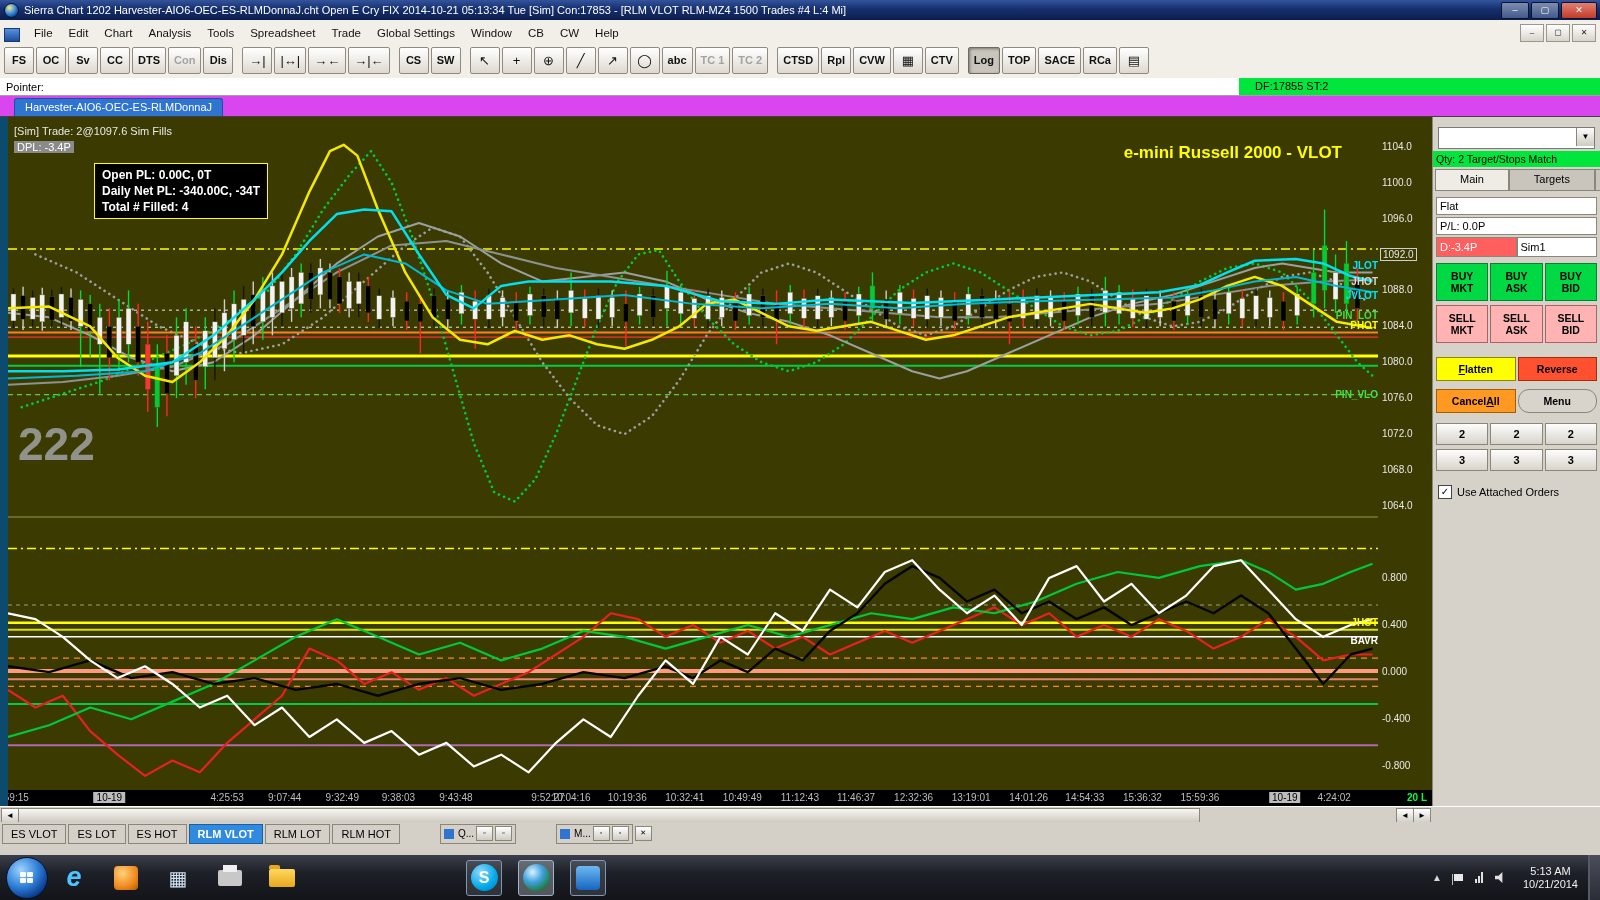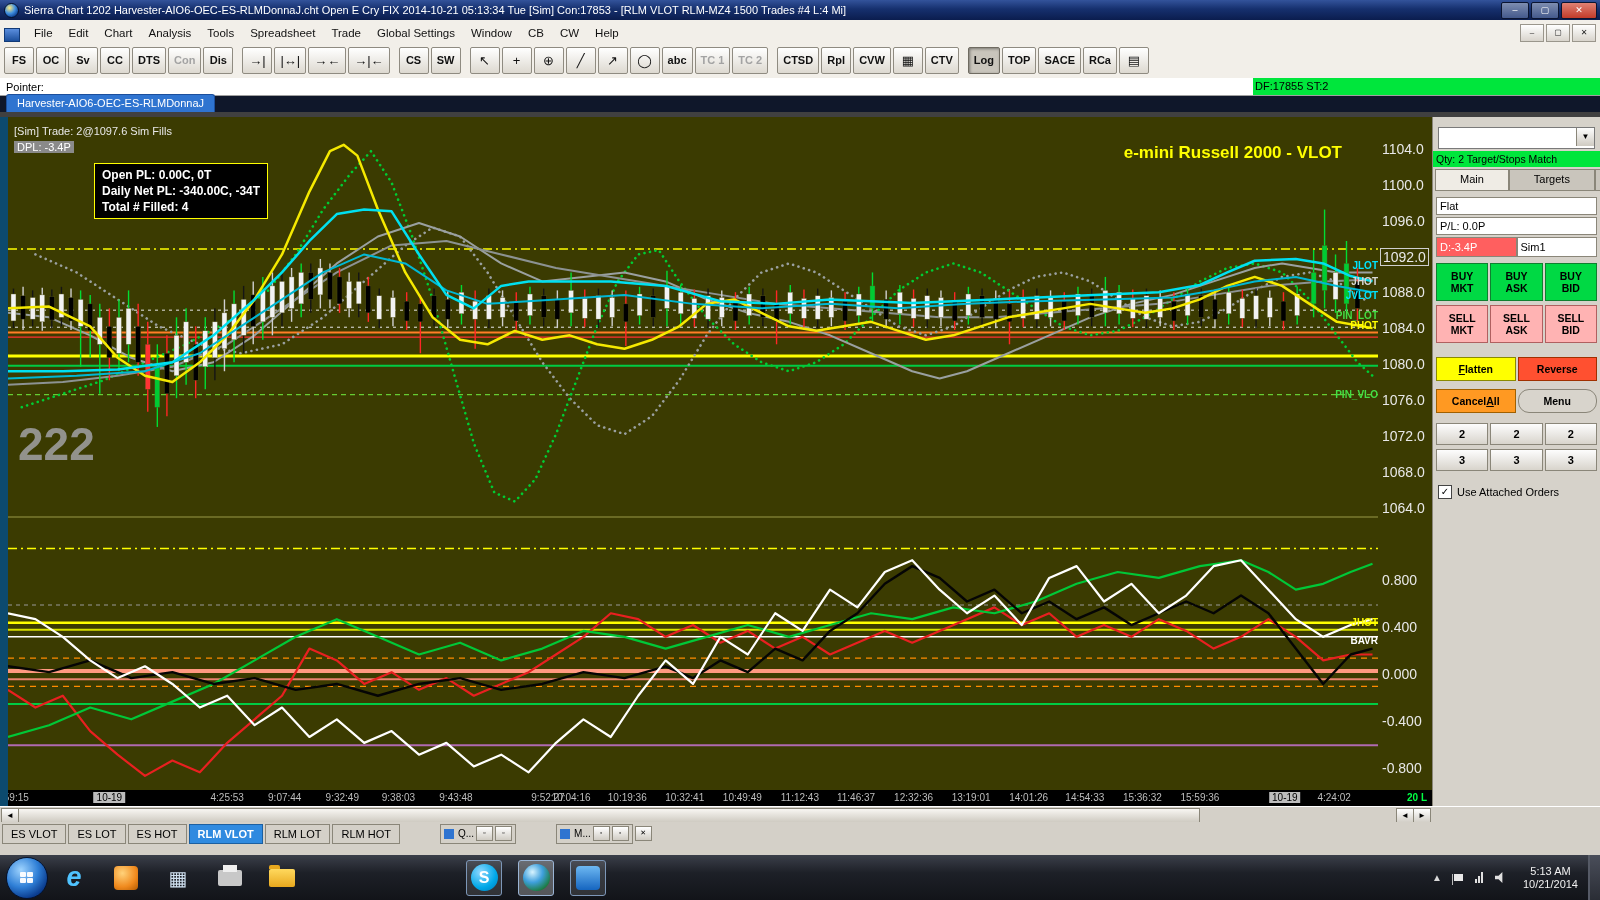--- a/index.html
+++ b/index.html
@@ -34,41 +34,41 @@
     display:flex;align-items:center;justify-content:center;box-sizing:border-box;}
   .tbtn.icon{font-weight:400;font-size:13px;}
   .tbtn.disabled{color:#a3a3a3;}
   .tbtn.active{background:#c9c5bc;box-shadow:inset 1px 1px 3px rgba(0,0,0,.4);border-color:#6f6b61;}
   .tsep{width:7px;height:27px;}
 
   
   #pointer-row{position:absolute;top:78px;left:0;width:1600px;height:18px;background:#ffffff;
     border-bottom:1px solid #a0a0a0;font-size:11px;display:flex;align-items:center;padding-left:6px;box-sizing:border-box;color:#000;}
   #df-strip{position:absolute;right:0;top:0;width:345px;height:17px;background:#00e63c;
-    color:#000;padding-left:2px;line-height:17px;}
-
-  
-  #tabstrip{position:absolute;top:96px;left:0;width:1600px;height:21px;background:#0f172a;
-    border-bottom:5px solid #404040;display:flex;align-items:flex-end;padding-left:6px;box-sizing:border-box;}
+    color:#000;padding-left:16px;line-height:17px;}
+
+  
+  #tabstrip{position:absolute;top:96px;left:0;width:1600px;height:21px;background:#d946ef;
+    border-bottom:1px solid #404040;display:flex;align-items:flex-end;padding-left:14px;box-sizing:border-box;}
   .doc-tab{background:#2f74d0;color:#fff;font-size:11px;padding:2px 10px 3px;border:1px solid #1c4f9c;
     border-bottom:none;border-radius:3px 3px 0 0;}
 
   
   #workspace{position:absolute;top:117px;left:0;width:1600px;height:689px;background:#0c4a6e;}
   #chart-svg{position:absolute;left:8px;top:0;}
   #chart-overlays{position:absolute;left:8px;top:0;width:1370px;height:673px;pointer-events:none;}
   .sim-line{position:absolute;left:6px;top:8px;color:#e8e8e8;font-size:11px;}
   .dpl{position:absolute;left:6px;top:24px;background:#8a8a8a;color:#fff;font-size:11px;padding:0 3px;}
   .pl-box{position:absolute;left:86px;top:46px;background:#000;border:1px solid #ffff00;color:#fff;
     font-size:12px;font-weight:700;padding:3px 7px;line-height:16px;}
   .chart-title{position:absolute;right:36px;top:26px;color:#ffff00;font-size:17px;font-weight:700;}
   .watermark{position:absolute;left:10px;top:300px;color:#9c9c9c;font-size:46px;font-weight:700;opacity:.9;}
   .series-label{position:absolute;left:1322px;width:48px;text-align:right;font-size:10px;font-weight:700;}
   #scale-col{position:absolute;left:1378px;top:0;width:54px;height:673px;background:#3b3b01;}
-  .tick{position:absolute;left:4px;color:#e8e8e8;font-size:14px;}
+  .tick{position:absolute;left:4px;color:#e8e8e8;font-size:10px;}
   .tick.boxed{border:1px solid #cfcfcf;padding:0 2px;left:2px;}
   #time-axis{position:absolute;left:8px;top:673px;width:1424px;height:16px;background:#000;overflow:hidden;}
   .tlabel{position:absolute;top:2px;color:#bdbdbd;font-size:10px;transform:translateX(-50%);white-space:nowrap;}
   .tlabel.hl{background:#bdbdbd;color:#000;padding:0 3px;}
   #axis-last{position:absolute;right:5px;top:2px;color:#00ff44;font-size:10px;font-weight:700;}
 
   
   #dom-panel{position:absolute;left:1432px;top:0;width:168px;height:689px;background:#d6d2ca;
     border-left:1px solid #8a8679;font-size:11px;box-sizing:border-box;color:#000;}
   #dom-panel .combo{position:absolute;top:10px;left:5px;right:5px;height:20px;background:#fff;border:1px solid #7a7a7a;}

